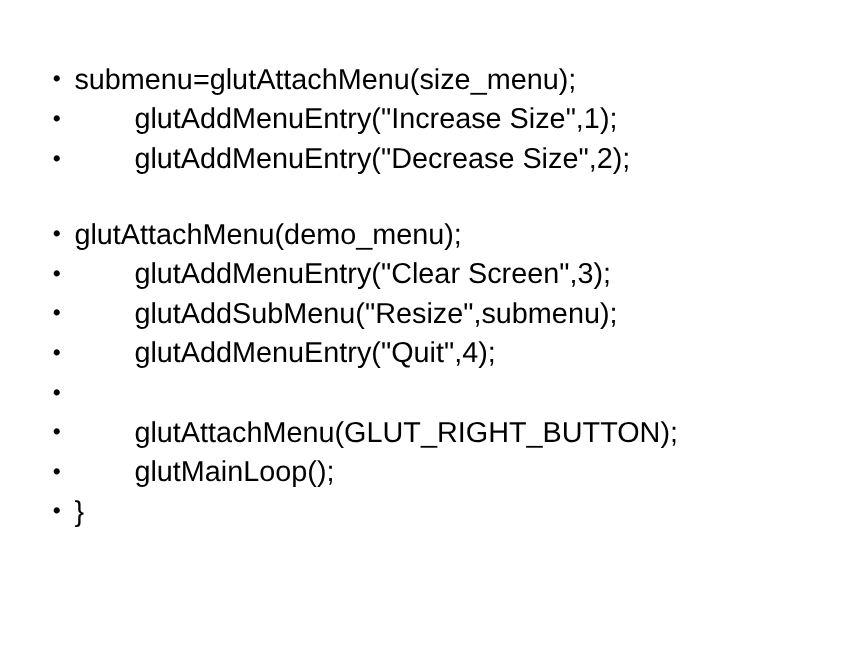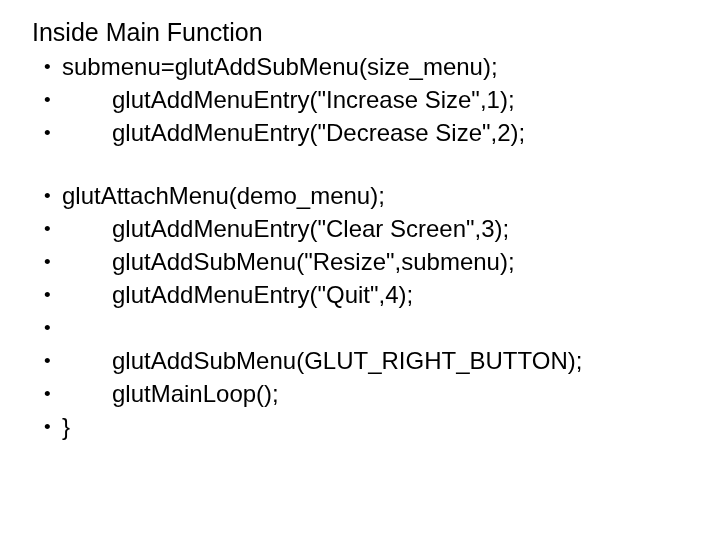--- a/index.html
+++ b/index.html
@@ -74,29 +74,28 @@
   }
   .bullet-line.empty .bullet-text {
     min-height: 33px;
   }
 </style>
 </head>
 <body>
 
 <div id="slide">
 
-  <div id="slide-title">Inside Main Function</div>
 
   <div id="bullet-list">
-      <div class="bullet-line"><span class="bullet-marker">•</span><span class="bullet-text">submenu=glutAddSubMenu(size_menu);</span></div>
+      <div class="bullet-line"><span class="bullet-marker">•</span><span class="bullet-text">submenu=glutAttachMenu(size_menu);</span></div>
       <div class="bullet-line"><span class="bullet-marker">•</span><span class="bullet-text indent-1">glutAddMenuEntry("Increase Size",1);</span></div>
       <div class="bullet-line"><span class="bullet-marker">•</span><span class="bullet-text indent-1">glutAddMenuEntry("Decrease Size",2);</span></div>
       <div class="bullet-line spacer-before"><span class="bullet-marker">•</span><span class="bullet-text">glutAttachMenu(demo_menu);</span></div>
       <div class="bullet-line"><span class="bullet-marker">•</span><span class="bullet-text indent-1">glutAddMenuEntry("Clear Screen",3);</span></div>
       <div class="bullet-line"><span class="bullet-marker">•</span><span class="bullet-text indent-1">glutAddSubMenu("Resize",submenu);</span></div>
       <div class="bullet-line"><span class="bullet-marker">•</span><span class="bullet-text indent-1">glutAddMenuEntry("Quit",4);</span></div>
       <div class="bullet-line empty"><span class="bullet-marker">•</span><span class="bullet-text indent-1"></span></div>
-      <div class="bullet-line"><span class="bullet-marker">•</span><span class="bullet-text indent-1">glutAddSubMenu(GLUT_RIGHT_BUTTON);</span></div>
+      <div class="bullet-line"><span class="bullet-marker">•</span><span class="bullet-text indent-1">glutAttachMenu(GLUT_RIGHT_BUTTON);</span></div>
       <div class="bullet-line"><span class="bullet-marker">•</span><span class="bullet-text indent-1">glutMainLoop();</span></div>
       <div class="bullet-line"><span class="bullet-marker">•</span><span class="bullet-text">}</span></div>
     </div>
 
 </div>
 
 </body></html>

